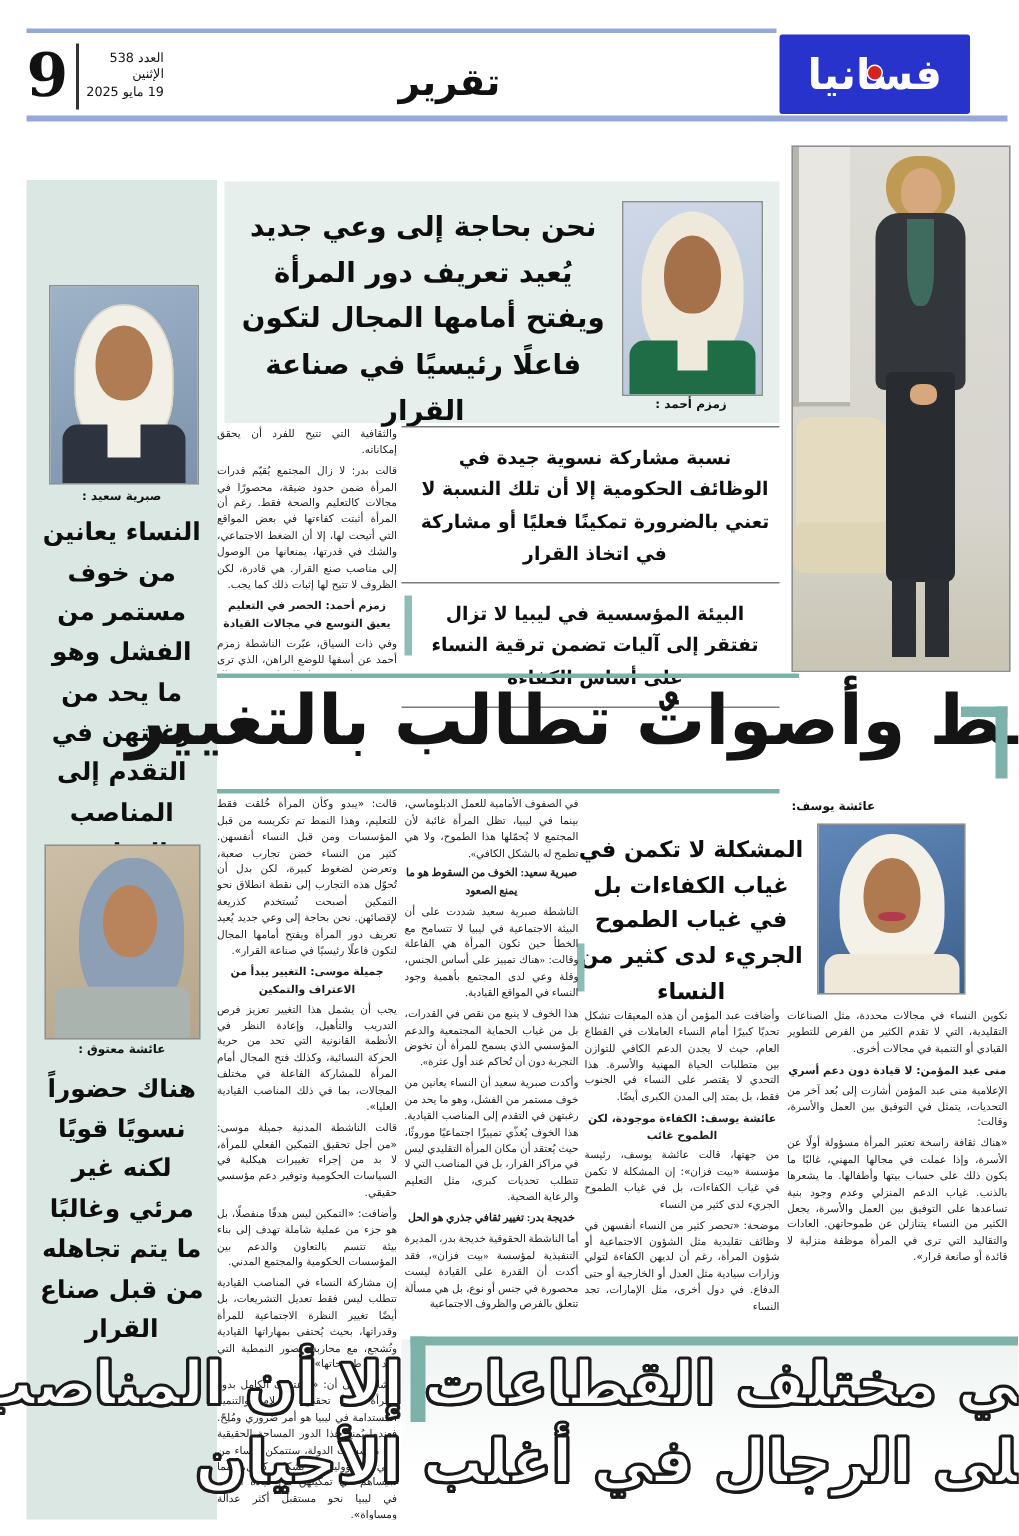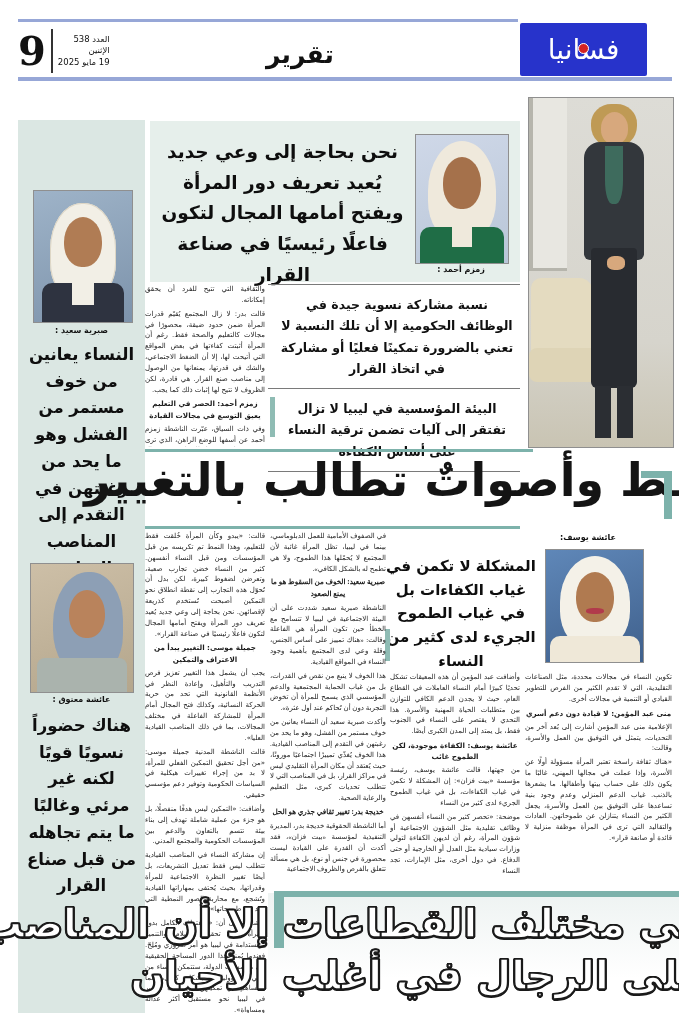--- a/index.html
+++ b/index.html
@@ -5,21 +5,21 @@
   html,body{margin:0;padding:0;background:#fff;}
   body{font-family:"DejaVu Sans",sans-serif;}
   .page{position:relative;width:679px;height:1024px;background:#ffffff;overflow:hidden;margin:0 auto;direction:rtl;}
   .abs{position:absolute;}
   
   .rule{background:#97a7d7;}
   .pagenum{font-family:"DejaVu Serif",serif;font-size:40px;font-weight:bold;color:#111;line-height:1;}
   .numdiv{width:2px;background:#333;}
   .issue{font-size:8.5px;color:#111;line-height:1.35;text-align:right;}
   .section-title{font-size:25px;font-weight:bold;color:#111;text-align:center;}
-  .logo{background:#2733cb;color:#fff;font-size:28px;font-weight:normal;display:flex;align-items:center;justify-content:center;border-radius:2px;}
+  .logo{background:#2733cb;color:#fff;font-size:28px;font-weight:bold;display:flex;align-items:center;justify-content:center;border-radius:2px;}
   .logo-mark{position:absolute;width:9px;height:9px;background:#d42323;border-radius:50%;border:1px solid #fff;}
   
   .sidebar{background:#dbe7e3;}
   .photo{border:1px solid #8f8f8f;background:#cfd6da;overflow:hidden;}
   .caption{font-size:8px;font-weight:bold;color:#111;text-align:center;}
   .side-quote{font-size:16.5px;font-weight:bold;color:#0e0e0e;text-align:center;line-height:1.62;}
   
   .leadbox{background:#e6efeb;}
   .lead-quote{font-size:18.5px;font-weight:bold;color:#0e0e0e;text-align:center;line-height:1.66;}
   
@@ -142,21 +142,21 @@
   </div>
 
   <div class="abs tealrule" style="left:145px;top:449px;width:388px;height:3px;"></div>
   <div class="abs headline" style="right:-6px;top:453px;">ـط وأصواتٌ تطالب بالتغيير</div>
   <div class="abs tealrule" style="left:145px;top:526px;width:375px;height:3px;"></div>
 
   <div class="abs tealrule" style="left:641px;top:471px;width:31px;height:7px;"></div>
   <div class="abs tealrule" style="left:664px;top:471px;width:8px;height:48px;"></div>
 
   <div class="abs" style="left:385px;top:531px;width:287px;height:137px;">
-    <div class="caption abs" style="left:143px;top:2px;width:120px;text-align:center;">عائشة يوسف:</div>
+    <div class="caption abs" style="left:143px;top:2px;width:120px;text-align:left;">عائشة يوسف:</div>
     <div class="photo abs" style="left:160px;top:18px;width:97px;height:112px;">
       <div class="scene" style="background:linear-gradient(160deg,#5f87b8,#3f608c);">
         <div class="sh" style="left:14px;top:6px;width:70px;height:92px;background:#f4f1e8;border-radius:50% 50% 40% 40%;"></div>
         <div class="sh" style="left:30px;top:22px;width:38px;height:50px;background:#b07a50;border-radius:50% 50% 46% 46%;"></div>
         <div class="sh" style="left:40px;top:58px;width:18px;height:6px;background:#b13a4b;border-radius:40%;"></div>
         <div class="sh" style="left:4px;top:86px;width:90px;height:26px;background:#efe8d8;border-radius:10px 10px 0 0;"></div>
       </div>
     </div>
     <div class="ay-quote abs" style="left:0;top:24px;width:152px;">المشكلة لا تكمن في غياب الكفاءات بل في غياب الطموح الجريء لدى كثير من النساء</div>
     <div class="accentbar abs" style="left:0;top:98px;width:5px;height:32px;"></div>

